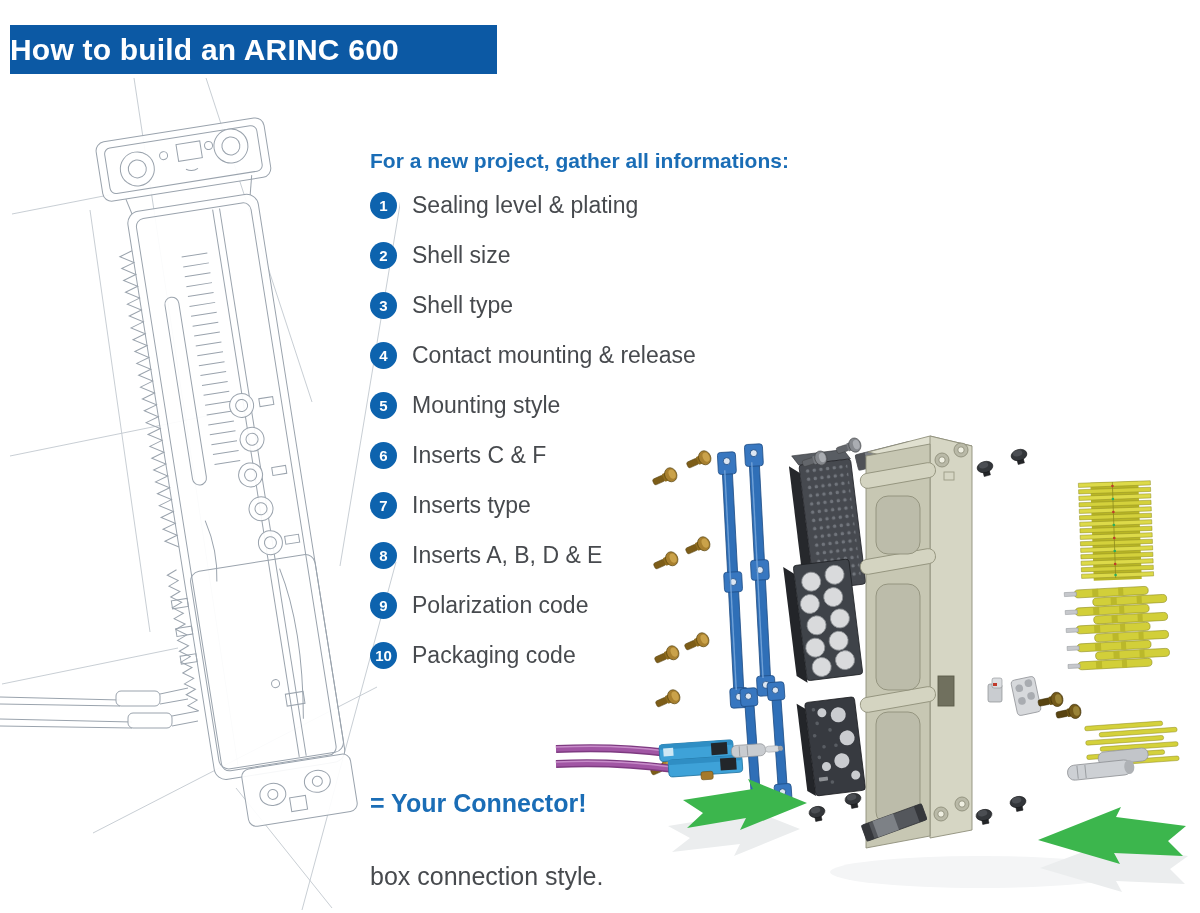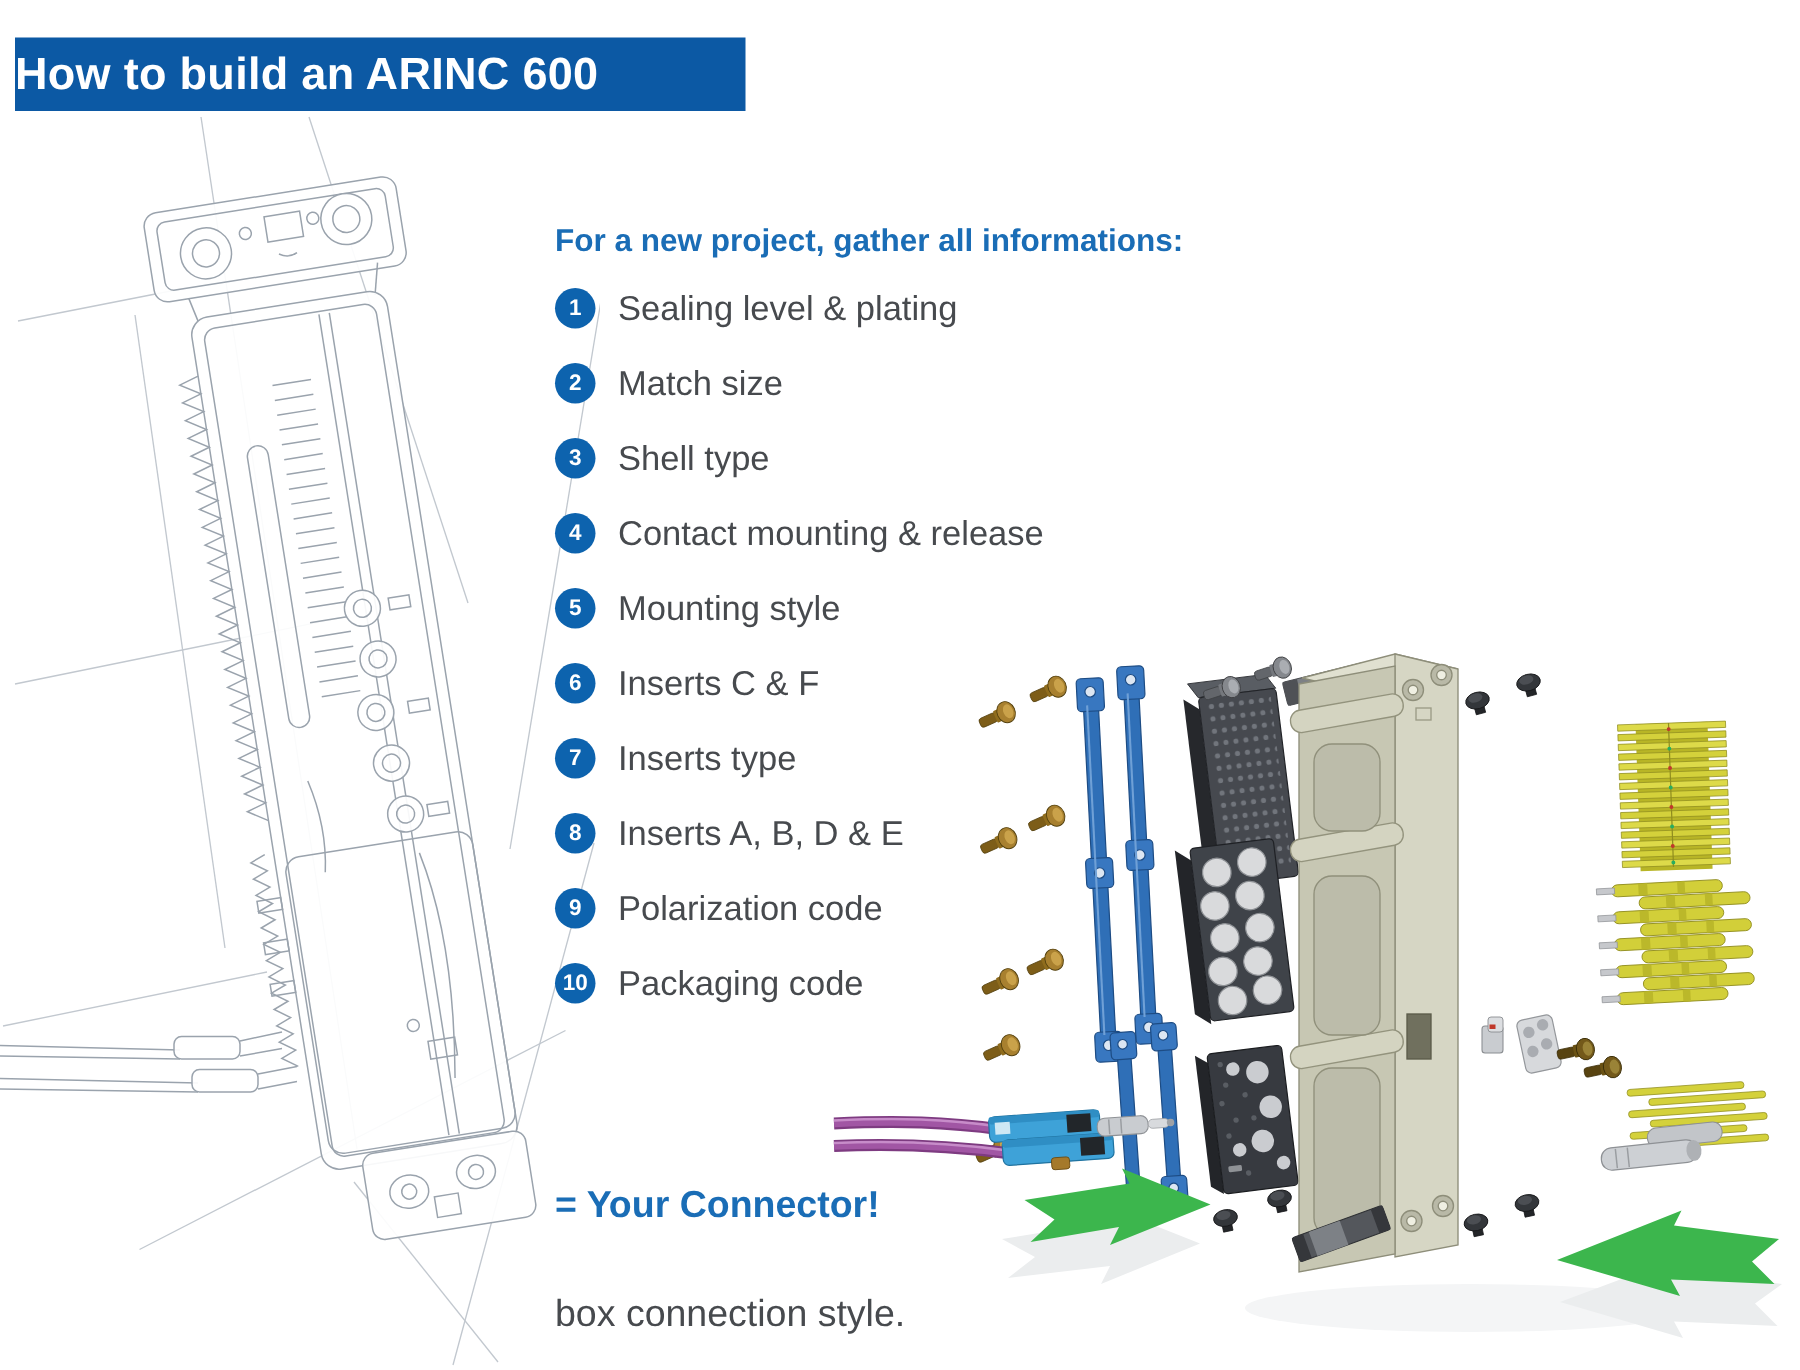--- a/index.html
+++ b/index.html
@@ -111,21 +111,21 @@
   </svg>
 
   <div class="heading">For a new project, gather all informations:</div>
   <div class="steps">
       <div class="step">
         <span class="badge">1</span>
         <span class="step-label">Sealing level &amp; plating</span>
       </div>
       <div class="step">
         <span class="badge">2</span>
-        <span class="step-label">Match size</span>
+        <span class="step-label">Shell size</span>
       </div>
       <div class="step">
         <span class="badge">3</span>
         <span class="step-label">Shell type</span>
       </div>
       <div class="step">
         <span class="badge">4</span>
         <span class="step-label">Contact mounting &amp; release</span>
       </div>
       <div class="step">

